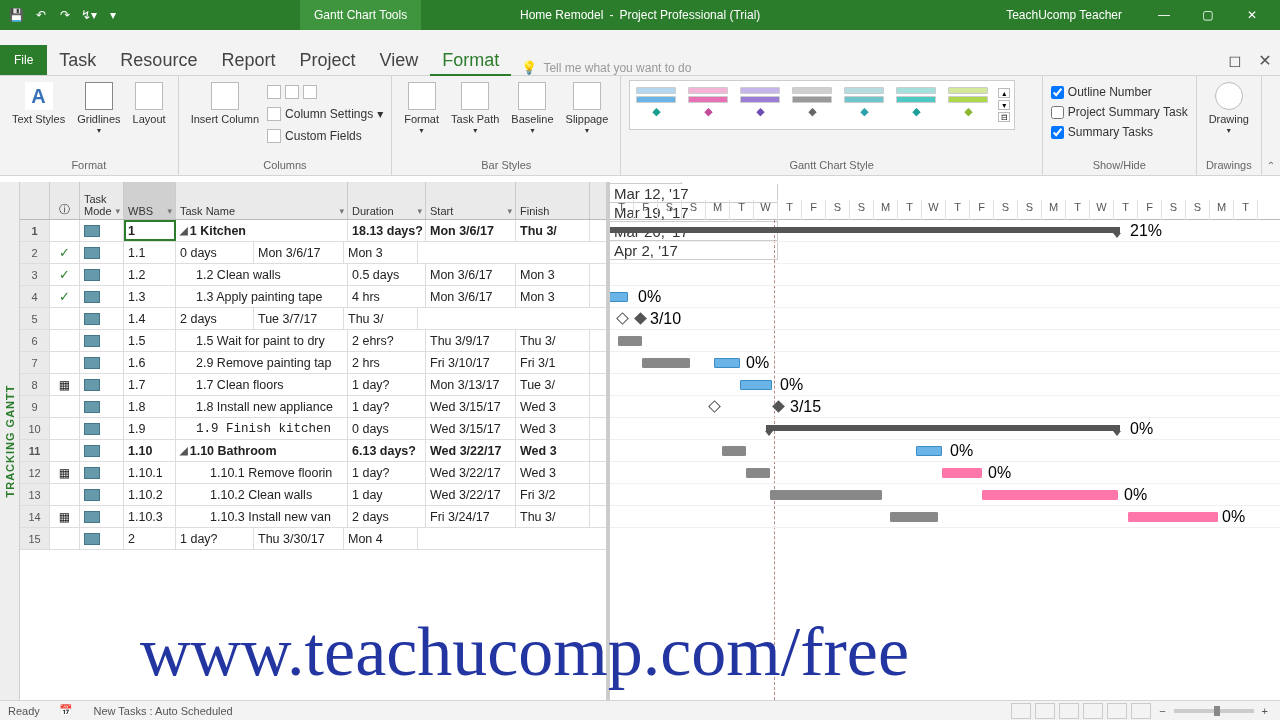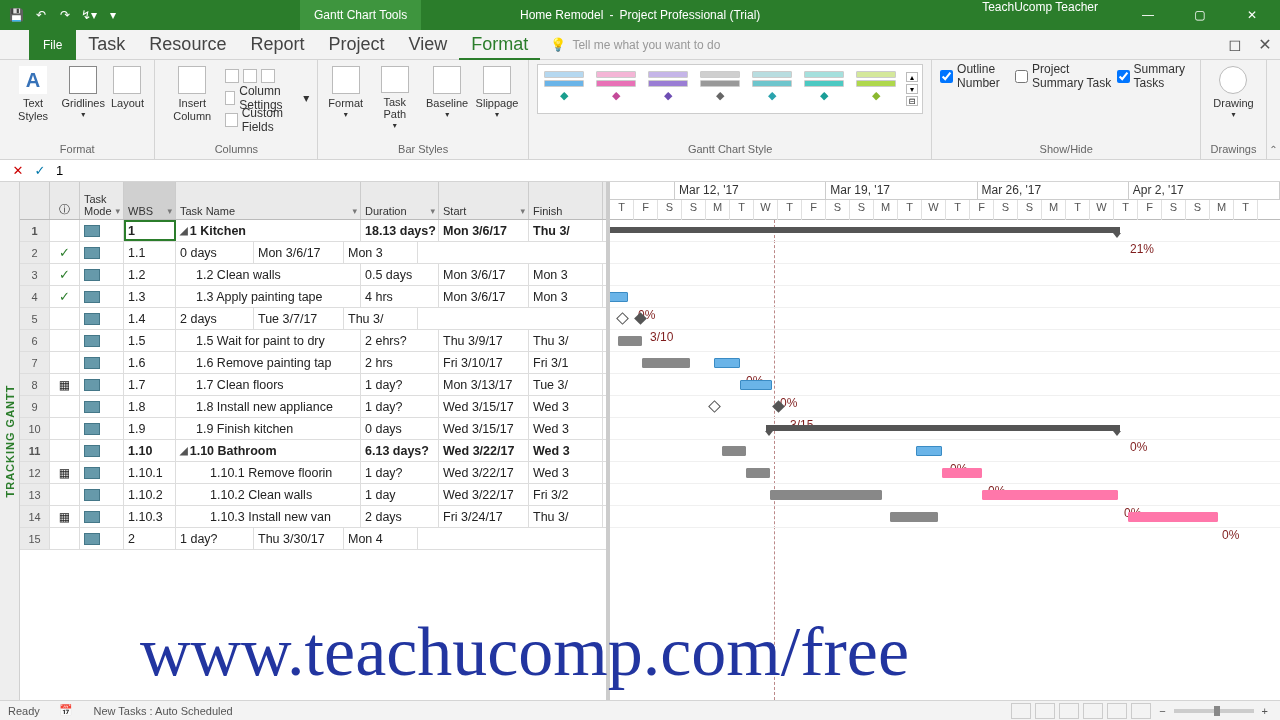--- a/index.html
+++ b/index.html
@@ -2,25 +2,25 @@
 <html><head>
 <meta charset="utf-8">
 <style>
 * { box-sizing: border-box; margin: 0; padding: 0; font-family: "Segoe UI", Arial, sans-serif; }
 body { background: #fff; overflow: hidden; width: 1280px; height: 720px; position: relative; }
 .titlebar { height: 30px; background: #2b7d2b; color: #fff; display: flex; align-items: center; padding: 0 6px; font-size: 12px; }
 .titlebar .qat { display: flex; gap: 2px; align-items: center; }
 .titlebar .qat .ic { width: 22px; height: 22px; display: flex; align-items: center; justify-content: center; cursor: pointer; }
 .titlebar .tool-tab { position: absolute; left: 50%; transform: translateX(-340px); background: #3e953e; height: 30px; display: flex; align-items: center; padding: 0 14px; font-size: 12px; }
 .titlebar .center { position: absolute; left: 50%; transform: translateX(-120px); display: flex; font-size: 12px; }
-.titlebar .right { margin-left: auto; display: flex; align-items: flex-start; font-size: 12px; gap: 8px; }
+.titlebar .right { margin-left: auto; display: flex; align-items: center; font-size: 12px; }
 .titlebar .user { margin-right: 20px; }
 .titlebar .winbtn { width: 44px; height: 30px; display: flex; align-items: center; justify-content: center; cursor: pointer; }
 
-.tabsrow { height: 30px; background: #f3f3f3; display: flex; align-items: center; border-bottom: 1px solid #d4d4d4; padding-left: 29px; }
+.tabsrow { height: 46px; background: #f3f3f3; display: flex; align-items: flex-end; border-bottom: 1px solid #d4d4d4; }
 .tabsrow .filetab { background: #2b7d2b; color: #fff; height: 30px; padding: 0 14px; display: flex; align-items: center; font-size: 12px; cursor: pointer; }
 .tabsrow .tab { height: 30px; padding: 0 12px; display: flex; align-items: center; font-size: 18px; color: #444; cursor: pointer; }
 .tabsrow .tab.active { color: #2b7d2b; border-bottom: 2px solid #2b7d2b; margin-bottom: -1px; }
 .tabsrow .tell { margin-left: 10px; color: #999; font-size: 12px; display: flex; align-items: center; gap: 6px; }
 .tabsrow .lamp { font-size: 13px; }
 .tabsrow .right-btns { margin-left: auto; display: flex; align-items: center; height: 30px; }
 .tabsrow .right-btns .ic { width: 30px; height: 30px; display:flex; align-items:center; justify-content:center; cursor:pointer; color:#555;}
 
 .ribbon { height: 100px; background: #f3f3f3; border-bottom: 1px solid #d4d4d4; display: flex; }
 .rgroup { border-right: 1px solid #d4d4d4; padding: 4px 8px 2px 8px; display: flex; flex-direction: column; justify-content: space-between; }
@@ -49,53 +49,53 @@
 .vert-label span { transform: rotate(-90deg); font-size:11px; font-weight:bold; color:#2b7d2b; letter-spacing:1px; white-space:nowrap;}
 
 .table-pane { width: 590px; border-right: 4px solid #ccc; overflow: hidden; position: relative; }
 .thead { height: 38px; display:flex; background:#eaeaea; border-bottom:1px solid #bbb; font-size:11px; color:#333;}
 .thead .cell { border-right:1px solid #ccc; display:flex; align-items:flex-end; padding:2px 4px; position:relative;}
 .thead .cell .drop { position:absolute; right:3px; bottom:3px; font-size:9px; color:#777;}
 .col-row { width:30px; }
 .col-ind { width:30px; justify-content:center;}
 .col-mode { width:44px; }
 .col-wbs { width:52px; }
-.col-name { width:185px; }
+.col-name { width:172px; }
 .col-dur { width:78px; }
 .col-start { width:90px; }
 .col-finish { width:74px; }
 
 .trow { height:22px; display:flex; border-bottom:1px solid #ddd; font-size:12.5px; color:#222;}
 .trow .cell { border-right:1px solid #ddd; padding:1px 4px; display:flex; align-items:center; overflow:hidden; white-space:nowrap;}
 .trow .rownum { background:#eaeaea; justify-content:center; font-size:11px; color:#555;}
 .trow .ind { justify-content:center;}
 .trow .checkbox { color:#2b7d2b; font-size:13px;}
 .trow .cal { font-size:12px; }
 .trow .modeic { width:16px; height:12px; background:#69a; border:1px solid #478;}
 .trow.bold .cell { font-weight:bold;}
 .wbs-edit { background:#fff; outline:2px solid #2b7d2b; outline-offset:-2px;}
 .outline-arrow { font-size:10px; color:#555; margin-right:2px;}
 
 .gantt-pane { flex:1; position:relative; background:#fff; overflow:hidden;}
 .ghead { height:38px; border-bottom:1px solid #bbb;}
-.ghead .grow1 { height:18px; display:flex; font-size:12px; color:#333;}
+.ghead .grow1 { height:18px; display:flex; font-size:15px; color:#333;flex-direction:column;}
 .ghead .grow1 .mcell { width:168px; border-right:1px solid #ccc; border-bottom:1px solid #ccc; padding:1px 0 0 4px; }
 .ghead .grow1 .mcell.first { width:72px; }
 .ghead .grow2 { height:20px; display:flex; font-size:11px; color:#555;}
 .ghead .grow2 .dcell { width:24px; border-right:1px solid #e0e0e0; text-align:center; padding-top:1px;}
 .gbody { position:relative;}
 .grow { height:22px; position:relative; border-bottom:1px solid #f0f0f0;}
 .bar { position:absolute; height:10px; top:6px; border-radius:1px;}
 .summary { position:absolute; height:6px; top:7px; background:#555;}
 .summary:before, .summary:after { content:''; position:absolute; top:6px; width:0; height:0; border-left:4px solid transparent; border-right:4px solid transparent; border-top:5px solid #555;}
 .summary:before { left:-1px;} .summary:after { right:-1px;}
 .progress { background:#6ab4e8; border:1px solid #3a8bc4;}
 .diamond { position:absolute; width:9px; height:9px; top:6px; background:#555; transform:rotate(45deg);}
 .diamond.open { background:#fff; border:1px solid #555;}
-.pct { position:absolute; font-size:12px; color:#7f1d1d;margin-top:20px;}
+.pct { position:absolute; font-size:16px; color:#000000;}
 .vnow { position:absolute; width:1px; top:0; bottom:0; border-left:1px dashed #b88;}
 
 .status { position:absolute; bottom:0; left:0; right:0; height:20px; background:#f3f3f3; border-top:1px solid #d4d4d4; display:flex; align-items:center; font-size:11px; color:#555; padding:0 8px;}
 .status .sright { margin-left:auto; display:flex; gap:4px; align-items:center;}
 .status .view-btn { width:20px; height:16px; border:1px solid #ccc; cursor:pointer;}
 .zoom-track { width:80px; height:4px; background:#ccc; position:relative;}
 .zoom-track .thumb { position:absolute; left:40px; top:-3px; width:6px; height:10px; background:#888;}
 
 .watermark { position:absolute; left:140px; bottom:28px; font-size:70px; font-weight:400; color:#2235a0; font-family:"Times New Roman", serif; white-space:nowrap; z-index:50;}
 </style>
@@ -249,21 +249,21 @@
           <div style="width:12px;height:10px;border:1px solid #bbb;font-size:8px;text-align:center;">▴</div>
           <div style="width:12px;height:10px;border:1px solid #bbb;font-size:8px;text-align:center;">▾</div>
           <div style="width:12px;height:10px;border:1px solid #bbb;font-size:8px;text-align:center;">⊟</div>
         </div>
       </div>
     </div>
     <div class="gname">Gantt Chart Style</div>
   </div>
   <div class="rgroup">
     <div class="items">
-      <div style="display:flex;flex-direction:row;gap:0;padding-top:2px;">
+      <div style="display:flex;flex-direction:column;gap:0;padding-top:2px;">
         <label class="chk">
             <input type="checkbox" checked="" style="">
             <span>Outline Number</span>
           </label>
         <label class="chk">
             <input type="checkbox" style="">
             <span>Project Summary Task</span>
           </label>
         <label class="chk">
             <input type="checkbox" checked="" style="">
@@ -401,21 +401,21 @@
           <div class="cell col-start">Thu 3/9/17</div>
           <div class="cell col-finish">Thu 3/</div>
         </div>
         <div class="trow">
           <div class="cell col-row rownum">7</div>
           <div class="cell col-ind ind"></div>
           <div class="cell col-mode">
             <div class="modeic"></div>
           </div>
           <div class="cell col-wbs">1.6</div>
-          <div class="cell col-name" style="padding-left:20px;">1.6 Remove painting tap</div>
+          <div class="cell col-name" style="padding-left:20px;">2.9 Remove painting tap</div>
           <div class="cell col-dur">2 hrs</div>
           <div class="cell col-start">Fri 3/10/17</div>
           <div class="cell col-finish">Fri 3/1</div>
         </div>
         <div class="trow">
           <div class="cell col-row rownum">8</div>
           <div class="cell col-ind ind">
             <span class="cal">▦</span>
           </div>
           <div class="cell col-mode">
@@ -439,21 +439,21 @@
           <div class="cell col-start">Wed 3/15/17</div>
           <div class="cell col-finish">Wed 3</div>
         </div>
         <div class="trow">
           <div class="cell col-row rownum">10</div>
           <div class="cell col-ind ind"></div>
           <div class="cell col-mode">
             <div class="modeic"></div>
           </div>
           <div class="cell col-wbs">1.9</div>
-          <div class="cell col-name" style="padding-left:20px;">1.9 Finish kitchen</div>
+          <div class="cell col-name" style="padding-left:20px;font-family:Liberation Mono, monospace;">1.9 Finish kitchen</div>
           <div class="cell col-dur">0 days</div>
           <div class="cell col-start">Wed 3/15/17</div>
           <div class="cell col-finish">Wed 3</div>
         </div>
         <div class="trow bold">
           <div class="cell col-row rownum">11</div>
           <div class="cell col-ind ind"></div>
           <div class="cell col-mode">
             <div class="modeic"></div>
           </div>

